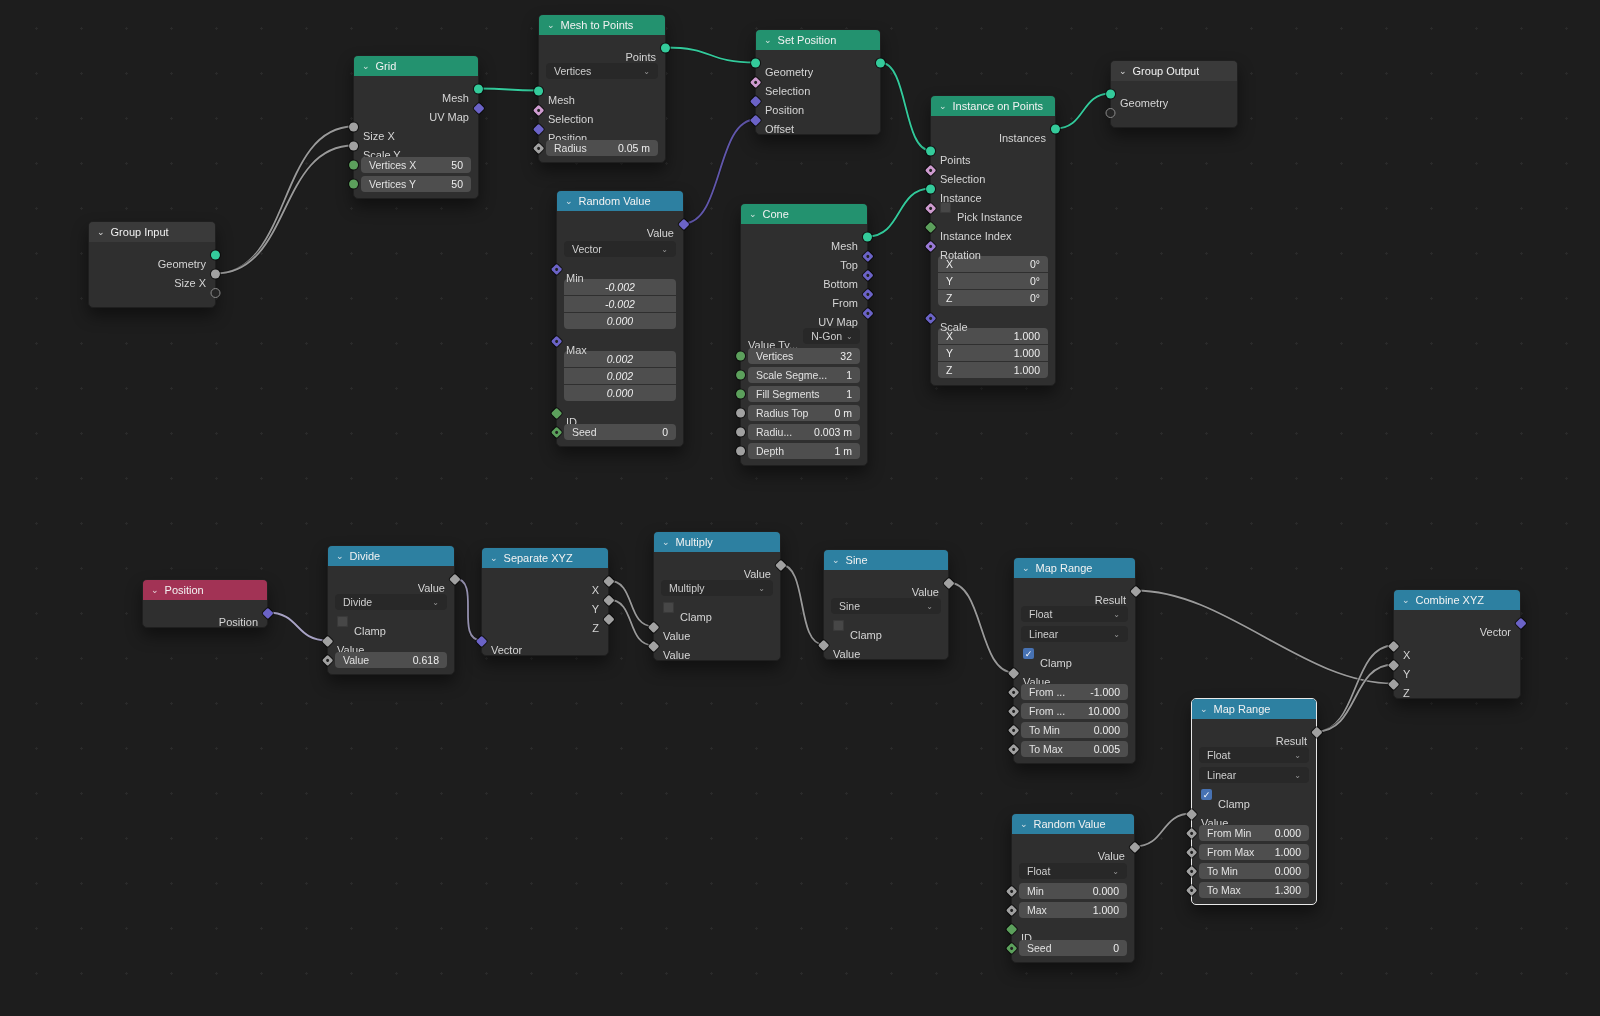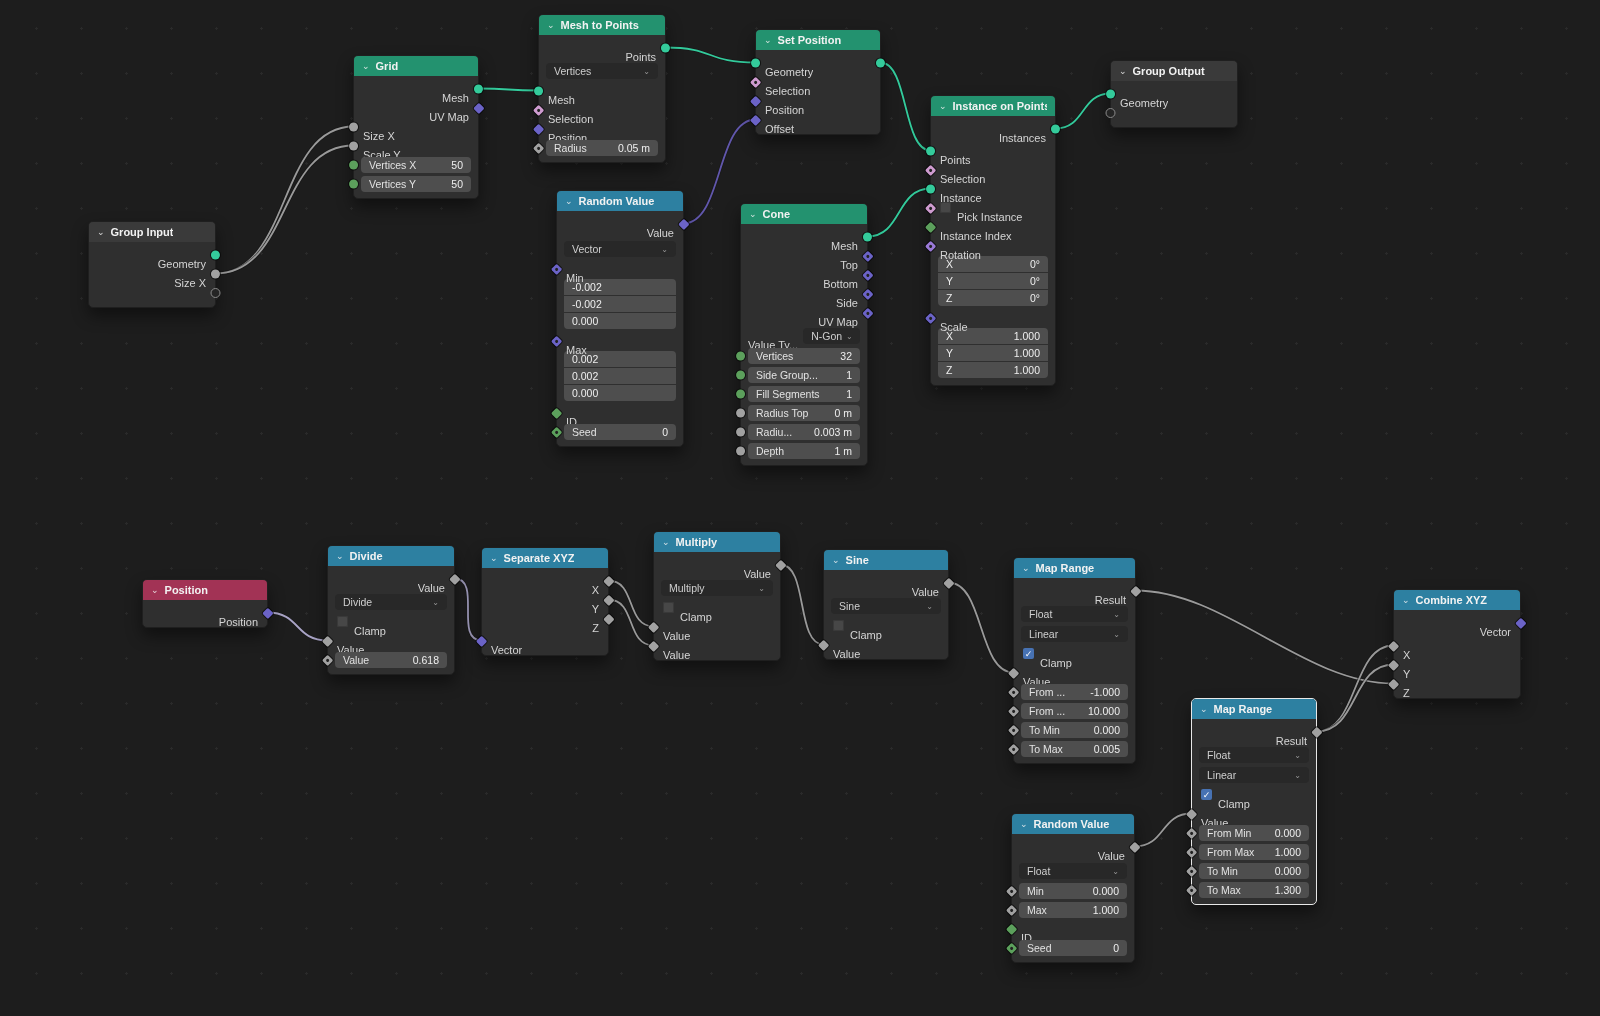--- a/index.html
+++ b/index.html
@@ -16,21 +16,21 @@
     position:absolute;z-index:2;background:var(--node,#2f2f2f);
     border:1px solid #1f1f1f;border-radius:5px;
     box-shadow:0 8px 16px rgba(0,0,0,.45);
   }
   .node.selected{border:1px solid #e8e8e8;z-index:3;}
   .hdr{
     height:20px;display:flex;align-items:center;gap:6px;padding:0 8px;
     border-radius:4px 4px 0 0;color:#f2f2f2;
   }
   .hdr .chev{font-size:9px;opacity:.85;line-height:1;}
-  .hdr .ttl{white-space:nowrap;overflow:hidden;font-weight:bold;}
+  .hdr .ttl{white-space:nowrap;overflow:hidden;}
   .body{padding:3px 0 5px;}
   .row{position:relative;height:19px;display:flex;align-items:center;padding:0 9px;}
   .row .lbl{white-space:nowrap;overflow:hidden;color:#d5d5d5;margin-top:18px;}
   .row.r-out{justify-content:flex-end;}
   .row.r-sel{height:20px;padding:0 7px;}
   .pill-sel{
     flex:1;height:16px;background:var(--select,#282828);border-radius:4px;
     display:flex;align-items:center;justify-content:space-between;
     padding:0 8px;color:#cfcfcf;font-size:10.5px;white-space:nowrap;overflow:hidden;
   }
@@ -41,21 +41,21 @@
     display:flex;align-items:center;justify-content:space-between;
     padding:0 8px;font-size:10.5px;color:#eee;white-space:nowrap;overflow:hidden;
   }
   .pill-field .fl{color:#e2e2e2;}
   .stk{margin:1px 7px 2px;}
   .stk .itm{
     height:16px;margin-bottom:1px;background:var(--field,#4e4e4e);
     display:flex;align-items:center;justify-content:space-between;
     padding:0 8px;font-size:10.5px;color:#eee;
   }
-  .stk .itm.center{justify-content:flex-start;}
+  .stk .itm.center{justify-content:center;font-style:italic;}
   .stk .itm:first-child{border-radius:4px 4px 0 0;}
   .stk .itm:last-child{border-radius:0 0 4px 4px;margin-bottom:0;}
   .chk{
     width:11px;height:11px;border-radius:2px;background:#474747;
     margin-right:6px;display:inline-flex;align-items:center;justify-content:center;
     font-size:9px;color:#fff;flex:none;box-shadow:inset 0 0 0 1px #393939;
   }
   .chk.on{background:var(--chkon,#4772b3);box-shadow:none;}
   .sock{
     position:absolute;top:50%;width:9px;height:9px;border-radius:50%;
@@ -322,21 +322,21 @@
             <span class="dot"></span>
           </span>
         </div>
         <div class="row r-out">
           <span class="lbl">Bottom</span>
           <span class="sock R d" style="background: rgb(107, 99, 199);">
             <span class="dot"></span>
           </span>
         </div>
         <div class="row r-out">
-          <span class="lbl">Side</span>
+          <span class="lbl">From</span>
           <span class="sock R d" style="background: rgb(107, 99, 199);">
             <span class="dot"></span>
           </span>
         </div>
         <div class="row r-out">
           <span class="lbl">UV Map</span>
           <span class="sock R d" style="background: rgb(107, 99, 199);">
             <span class="dot"></span>
           </span>
         </div>
@@ -351,21 +351,21 @@
         <div class="row r-field">
           <span class="sock L" style="background: rgb(92, 160, 92);"></span>
           <div class="pill-field">
             <span class="fl">Vertices</span>
             <span class="fv">32</span>
           </div>
         </div>
         <div class="row r-field">
           <span class="sock L" style="background: rgb(92, 160, 92);"></span>
           <div class="pill-field">
-            <span class="fl">Side Group...</span>
+            <span class="fl">Scale Segme...</span>
             <span class="fv">1</span>
           </div>
         </div>
         <div class="row r-field">
           <span class="sock L" style="background: rgb(92, 160, 92);"></span>
           <div class="pill-field">
             <span class="fl">Fill Segments</span>
             <span class="fv">1</span>
           </div>
         </div>

